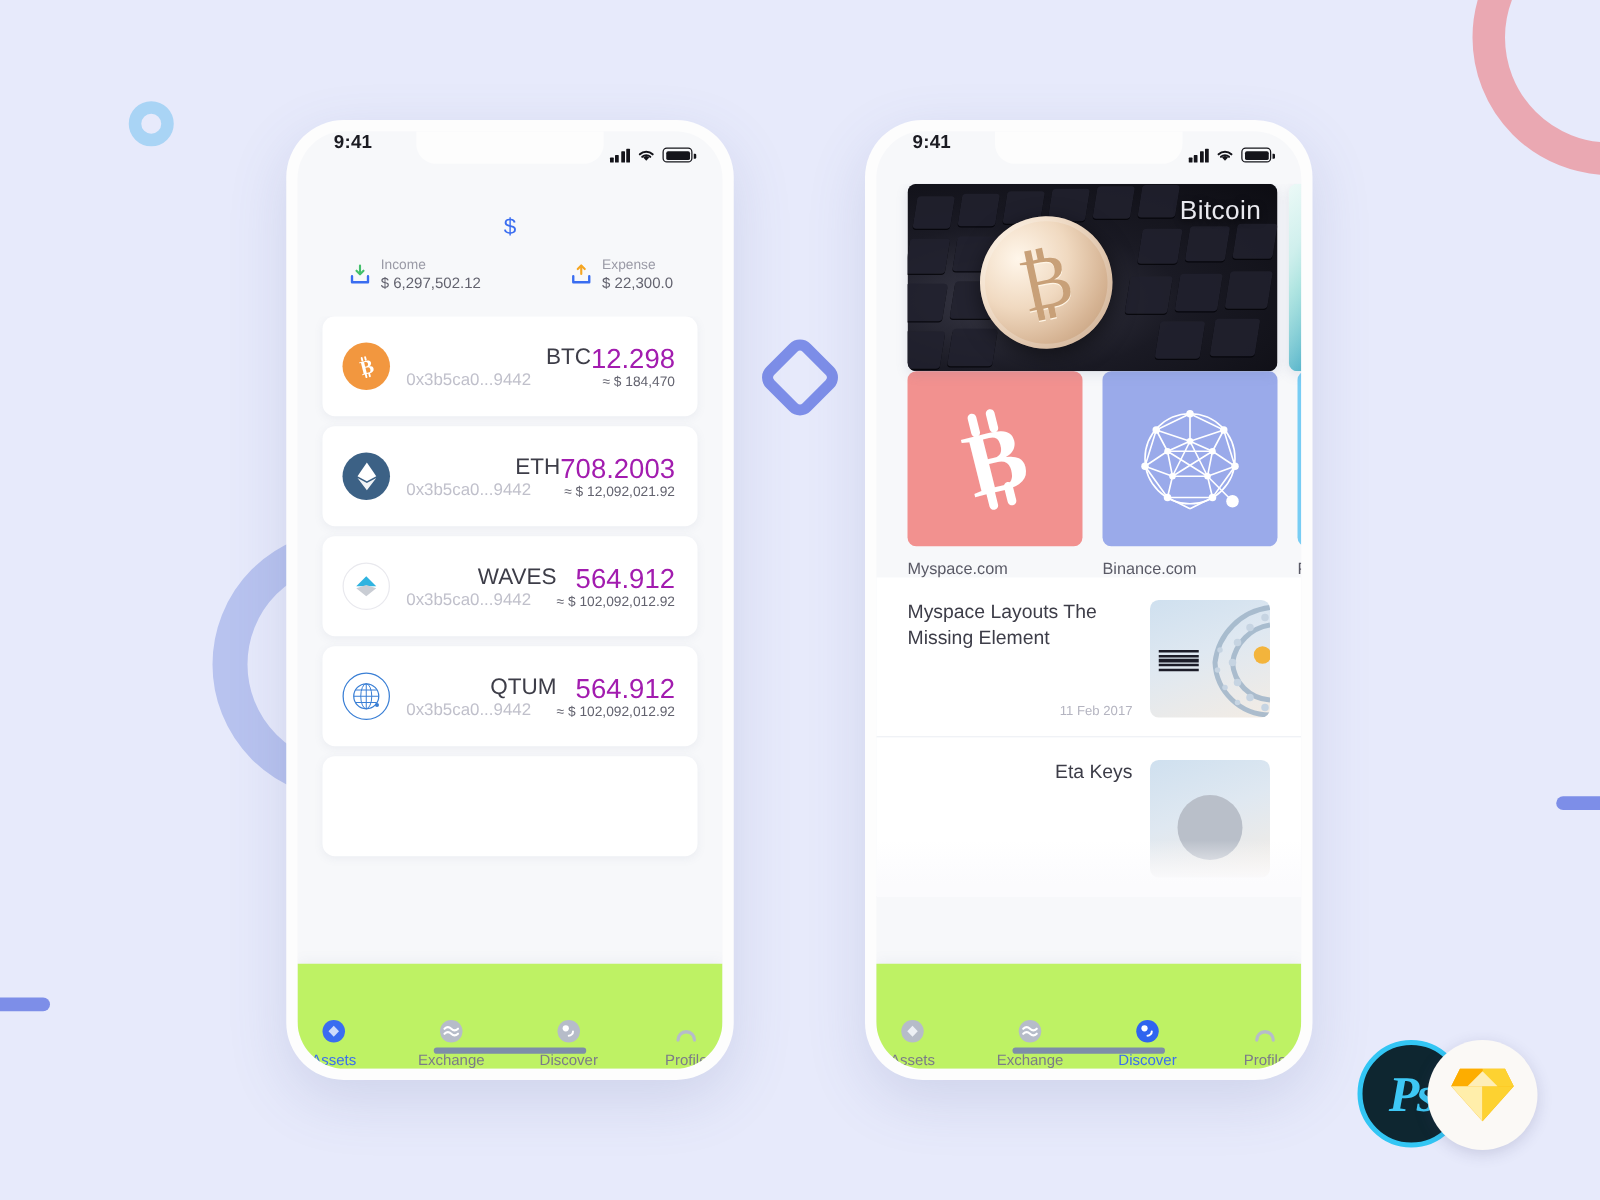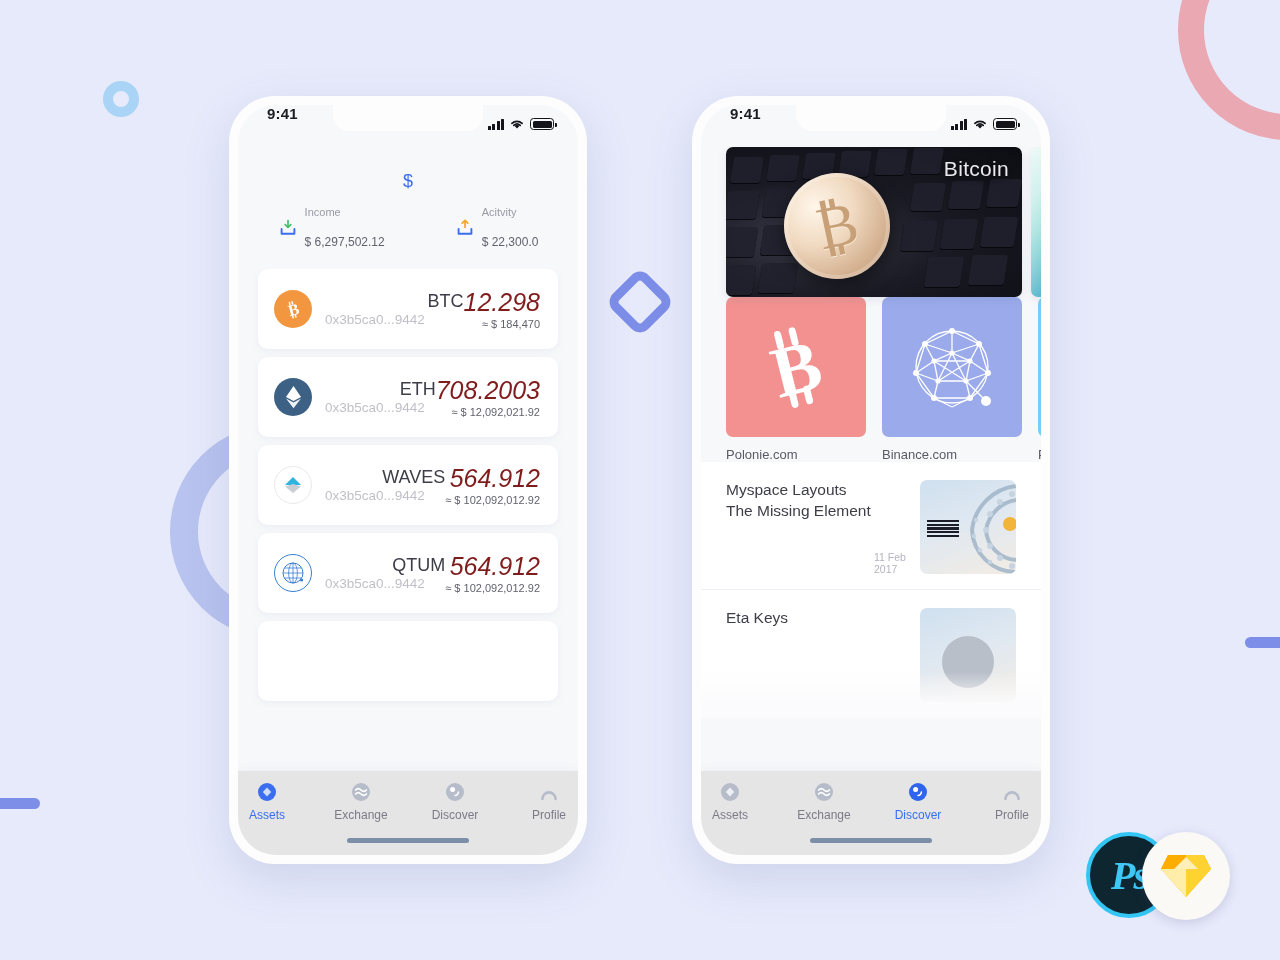--- a/index.html
+++ b/index.html
@@ -134,21 +134,21 @@
   }
   .bal-cur { font-size: 18px; color: #3a6df0; margin-top: 10px; }
   .bal-num {
     font-size: 35px; color: #3a6df0; letter-spacing: -0.8px; line-height: 1;
     text-shadow: 0 5px 12px rgba(58,109,240,.28);
   }
   .flows { display: flex; justify-content: center; gap: 70px; }
   .flow { display: flex; align-items: center; gap: 7px; }
   .flow-txt { display: flex; flex-direction: column; gap: 1px; }
   .flow-label { font-size: 11px; color: #9a9aa6; line-height: 1.1; }
-  .flow-val { font-size: 12px; color: #62626e; line-height: 1.2; margin-top: 16px; }
+  .flow-val { font-size: 12px; color: #62626e; line-height: 1.2; }
 
   
   .asset-list {
     flex: 1 1 auto; padding: 0 20px; overflow: hidden;
     position: relative;
   }
   .asset-card {
     background: #fff; border-radius: 10px; height: 80px;
     margin-bottom: 8px; display: flex; align-items: center;
     padding: 0 18px 0 16px;
@@ -160,21 +160,21 @@
     margin-right: 13px;
   }
   .coin-ico.btc { background: #f2973f; }
   .coin-ico.eth { background: #3c6185; }
   .coin-ico.waves { background: #fff; border: 1px solid #e9e9ee; }
   .coin-ico.qtum { background: #fff; border: 1.4px solid #3a7fd5; }
   .coin-info { flex: 1 1 auto; min-width: 0; }
   .coin-sym { font-size: 18px; color: #3d3d48; line-height: 1.15; text-align: right; }
   .coin-addr { font-size: 13.5px; color: #c0c0cb; line-height: 1.2; }
   .coin-right { text-align: right; flex: 0 0 auto; }
-  .coin-amt { font-size: 25px; color: #7f1d1d; line-height: 1.15; font-style: italic; }
+  .coin-amt { font-size: 22px; color: #a21caf; line-height: 1.15; }
   .coin-usd { font-size: 11px; color: #62626e; line-height: 1.3; }
 
   
   .discover-body { flex: 1 1 auto; overflow: hidden; position: relative; }
   .banner-strip { display: flex; gap: 9px; padding: 0 25px; }
   .banner {
     flex: 0 0 296px; height: 150px; border-radius: 7px; overflow: hidden;
     position: relative; box-shadow: 0 3px 9px rgba(110,120,160,.15);
   }
   .banner-2 { flex: 0 0 296px; }
@@ -224,43 +224,43 @@
     display: flex; align-items: center; justify-content: center;
   }
   .rec-name { font-size: 13px; color: #5a5a66; margin-top: 10px; white-space: nowrap; }
 
   .news-list { padding: 0 0 0 0; }
   .news-item {
     display: flex; align-items: flex-start; gap: 14px;
     padding: 18px 25px 14px; background: #fff;
     border-bottom: 1px solid #eceef3;
   }
-  .news-text { flex: 1 1 auto; display: flex; flex-direction: row; height: 95px; }
+  .news-text { flex: 1 1 auto; display: flex; flex-direction: column; height: 95px; align-items: flex-end; }
   .news-title { font-size: 15.5px; color: #3d3d48; line-height: 1.35; }
   .news-date { font-size: 10.5px; color: #b4b4c0; margin-top: auto; }
   .news-thumb {
     flex: 0 0 96px; width: 96px; height: 94px; border-radius: 7px;
     position: relative; overflow: hidden;
     background: linear-gradient(160deg, #cfe0ef 0%, #dfe8f1 45%, #f3ece4 100%);
   }
   .ibm-mark {
     position: absolute; left: 7px; top: 40px; width: 32px; height: 17px;
     display: flex; flex-direction: column; justify-content: space-between;
   }
   .ibm-mark i { display: block; height: 2.1px; background: #1c1c28; }
   .news-fade { position: relative; }
   .news-fade::after {
     content: ""; position: absolute; left: 0; right: 0; bottom: 0; height: 46px;
     background: linear-gradient(to bottom, rgba(255,255,255,0), #fbfbfd 75%);
   }
 
   
   .tabbar {
-    flex: 0 0 84px; background: #e5e5e5; position: relative; z-index: 20;
-    display: flex; align-items: flex-start; padding-top: 11px;
+    flex: 0 0 84px; background: #bef264; position: relative; z-index: 20;
+    display: flex; align-items: flex-end; padding-top: 11px;
     box-shadow: 0 -2px 10px rgba(120,130,170,.07);
     gap: 36px;
   }
   .tab {
     flex: 1 1 0; display: flex; flex-direction: column;
     align-items: center; gap: 6px; cursor: pointer;
   }
   .tab-label { font-size: 12px; color: #7b7b88; }
   .tab.active .tab-label { color: #3a6df0; }
   .home-ind {
@@ -335,21 +335,21 @@
             <span class="flow-val">$ 6,297,502.12</span>
           </div>
         </div>
         <div class="flow">
           <svg width="20" height="20" viewBox="0 0 20 20">
             <path d="M10 9.2 v-6.4" stroke="#f5a623" stroke-width="1.7" stroke-linecap="round"></path>
             <path d="M7.2 5.2 L10 2.4 L12.8 5.2" stroke="#f5a623" stroke-width="1.7" fill="none" stroke-linecap="round" stroke-linejoin="round"></path>
             <path d="M3.6 11 v4.8 h12.8 v-4.8" stroke="#3a6df0" stroke-width="1.9" fill="none" stroke-linecap="round" stroke-linejoin="round"></path>
           </svg>
           <div class="flow-txt">
-            <span class="flow-label">Acitvity</span>
+            <span class="flow-label">Expense</span>
             <span class="flow-val">$ 22,300.0</span>
           </div>
         </div>
       </div>
     </div>
 
     <div class="asset-list">
 
       <div class="asset-card">
         <div class="coin-ico btc">
@@ -526,21 +526,21 @@
       <div class="rec-strip">
         <div class="rec-item">
           <div class="rec-tile" style="background:#f2918f">
             <svg width="74" height="88" viewBox="0 0 74 88">
               <g transform="rotate(-14 37 44)">
                 <text x="37" y="70" font-size="72" font-family="Liberation Serif, serif" font-weight="bold" fill="#fff" text-anchor="middle">B</text>
                 <path d="M27 8 v12 M42 8 v12 M27 68 v12 M42 68 v12" stroke="#fff" stroke-width="7" stroke-linecap="round"></path>
               </g>
             </svg>
           </div>
-          <div class="rec-name">Polonie.com</div>
+          <div class="rec-name">Myspace.com</div>
         </div>
         <div class="rec-item">
           <div class="rec-tile" style="background:#9aaaea">
             <svg width="104" height="104" viewBox="0 0 104 104">
               <g stroke="#fff" stroke-width="1.3" fill="none">
                 <circle cx="52" cy="52" r="36"></circle>
                 <polygon points="52,16 79,29 88,58 70,83 34,83 16,58 25,29"></polygon>
                 <polygon points="52,38 70,46 66,66 38,66 34,46"></polygon>
                 <path d="M52,16 L52,38 M79,29 L70,46 M88,58 L66,66 M70,83 L66,66 M34,83 L38,66 M16,58 L34,46 M25,29 L34,46 M25,29 L52,38 M79,29 L52,38 M88,58 L70,46 M70,83 L52,92 M34,83 L52,92 M16,58 L38,66 M52,38 L38,66 M52,38 L66,66 M34,46 L70,46 M34,46 L66,66 M70,46 L38,66"></path>
                 <path d="M66,66 L84,84"></path>

